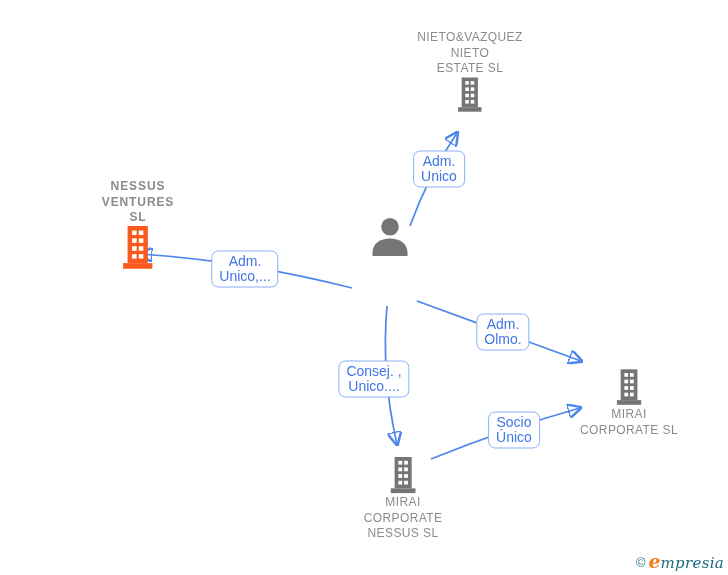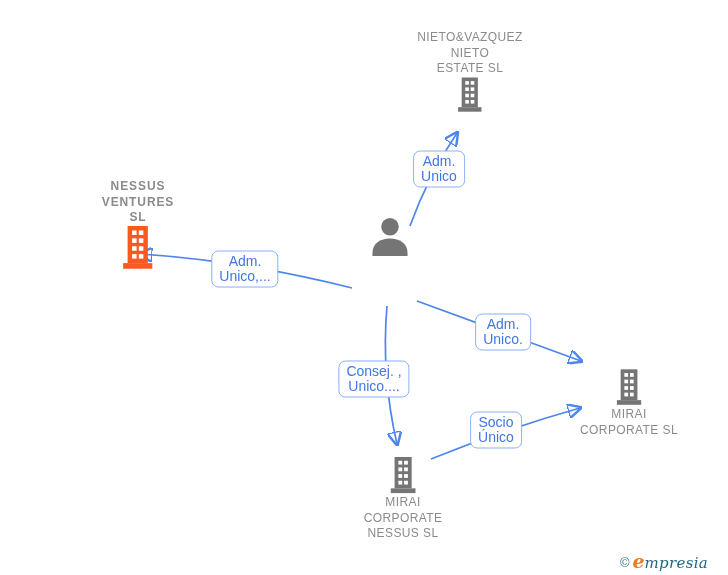--- a/index.html
+++ b/index.html
@@ -26,24 +26,24 @@
   .elabel {
     position:absolute; z-index:3; transform:translate(-50%,-50%);
     background:#ffffff; border:1.5px solid #8ab0f7; border-radius:7px;
     padding:2px 7px 3px 7px; color:#4076e4; font-size:14px; line-height:15px;
     text-align:center; white-space:nowrap;
   }
   #el-0 { left:439px; top:169px; }
   #el-1 { left:245px; top:269px; }
   #el-2 { left:503px; top:332px; }
   #el-3 { left:374px; top:379px; }
-  #el-4 { left:496px; top:430px; }
+  #el-4 { left:514px; top:430px; }
 
   .logo {
-    position:absolute; right:20px; bottom:3px; z-index:4;
+    position:absolute; right:4px; bottom:3px; z-index:4;
     font-family:"DejaVu Serif", serif; white-space:nowrap;
   }
   .logo .lc { color:#2b7f91; font-size:13px; font-family:"Liberation Sans", sans-serif; vertical-align:1px; margin-right:3px; }
   .logo .le { color:#ef7d1f; font-size:19px; font-style:italic; font-weight:bold; }
   .logo .lr { color:#1b6a80; font-size:15px; font-style:italic; letter-spacing:0.3px; }
 </style>
 </head>
 <body>
 
 <div class="canvas">
@@ -168,21 +168,21 @@
   <div class="elabel" id="el-0">
     <div>Adm.</div>
     <div>Unico</div>
   </div>
   <div class="elabel" id="el-1">
     <div>Adm.</div>
     <div>Unico,...</div>
   </div>
   <div class="elabel" id="el-2">
     <div>Adm.</div>
-    <div>Unico.</div>
+    <div>Olmo.</div>
   </div>
   <div class="elabel" id="el-3">
     <div>Consej. ,</div>
     <div>Unico....</div>
   </div>
   <div class="elabel" id="el-4">
     <div>Socio</div>
     <div>Único</div>
   </div>
 

